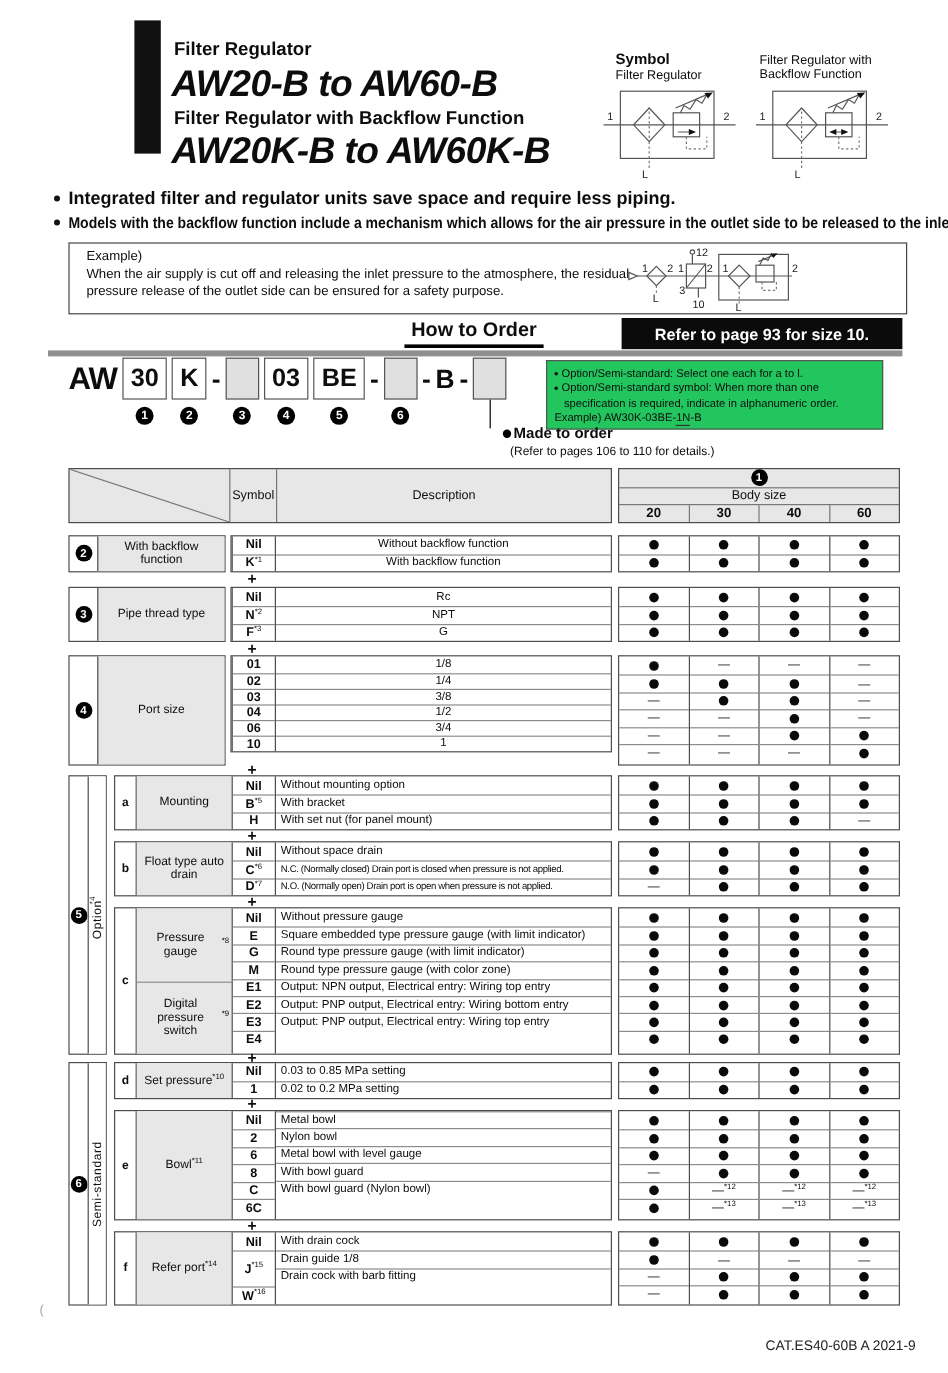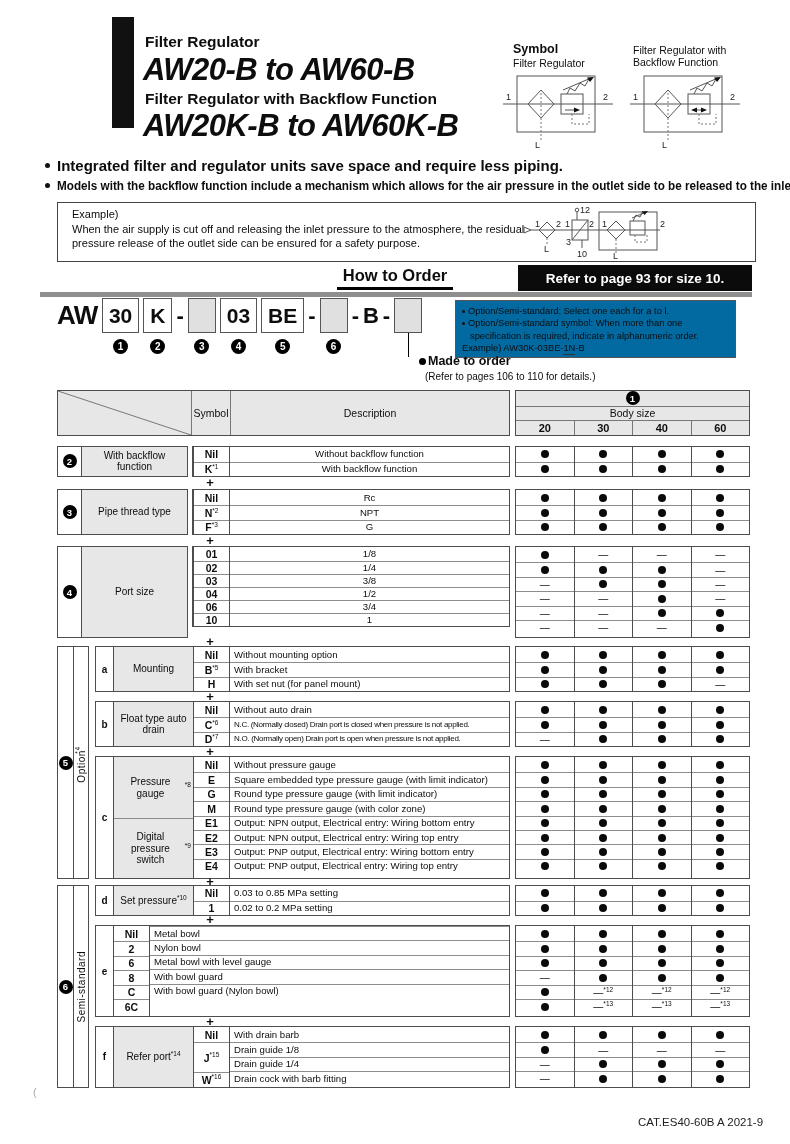--- a/index.html
+++ b/index.html
@@ -46,21 +46,21 @@
   .obox.gray{background:#e0e0e0;}
   .odash{font-size:22px;font-weight:bold;line-height:35px;}
   .oplain{font-size:22px;font-weight:bold;line-height:35px;}
   .opfx{font-size:26px;font-weight:bold;line-height:35px;letter-spacing:-0.5px;}
   .ncircle{width:15px;height:15px;border-radius:50%;background:#000;color:#fff;margin-top:6px;
            display:flex;align-items:center;justify-content:center;font-size:10px;font-weight:bold;}
   .mto-line{position:absolute;top:35px;left:50%;width:1px;height:24px;background:#000;}
 
   
   .nbox{position:absolute;left:455px;top:300px;width:281px;height:58px;border:1px solid #555;
-        background:#0369a1;padding:4px 6px;font-size:9.3px;line-height:12.3px;box-sizing:border-box;}
+        background:#22c55e;padding:4px 6px;font-size:9.3px;line-height:12.3px;box-sizing:border-box;}
   .nline{display:flex;align-items:flex-start;white-space:nowrap;}
   .nbullet{width:3px;height:3px;border-radius:50%;background:#111;margin:5px 3px 0 0;flex:none;}
   .indent{padding-left:8px;}
   .u{border-bottom:1px solid #333;}
 
   
   .mto-bullet{position:absolute;left:419px;top:358px;width:7px;height:7px;border-radius:50%;background:#000;}
   .mto-label{position:absolute;left:428px;top:354px;font-size:12.5px;font-weight:bold;white-space:nowrap;}
   .mto-sub{position:absolute;left:425px;top:371px;font-size:10px;white-space:nowrap;}
 
@@ -738,21 +738,21 @@
             <span>C</span>
             <sup class="supt">*6</sup>
           </div>
           <div class="cell symcell bt" style="height: 14.4px;">
             <span>D</span>
             <sup class="supt">*7</sup>
           </div>
         </div>
         <div class="col bl" style="flex: 1 1 0%;">
           <div class="cell desccell ll" style="height: 15.4px;">
-            <span>Without auto drain</span>
+            <span>Without space drain</span>
           </div>
           <div class="cell desccell ll bt small" style="height: 14.4px;">
             <span>N.C. (Normally closed) Drain port is closed when pressure is not applied.</span>
           </div>
           <div class="cell desccell ll bt small" style="height: 14.4px;">
             <span>N.O. (Normally open) Drain port is open when pressure is not applied.</span>
           </div>
         </div>
       </div>
       <div class="tbl" style="left: 515px; top: 701px; width: 235px; height: 46.2px;">
@@ -851,23 +851,20 @@
           <div class="cell desccell ll bt" style="height: 14.4px;">
             <span>Square embedded type pressure gauge (with limit indicator)</span>
           </div>
           <div class="cell desccell ll bt" style="height: 14.4px;">
             <span>Round type pressure gauge (with limit indicator)</span>
           </div>
           <div class="cell desccell ll bt" style="height: 14.4px;">
             <span>Round type pressure gauge (with color zone)</span>
           </div>
           <div class="cell desccell ll bt" style="height: 14.4px;">
-            <span>Output: NPN output, Electrical entry: Wiring bottom entry</span>
-          </div>
-          <div class="cell desccell ll bt" style="height: 14.4px;">
             <span>Output: NPN output, Electrical entry: Wiring top entry</span>
           </div>
           <div class="cell desccell ll bt" style="height: 14.4px;">
             <span>Output: PNP output, Electrical entry: Wiring bottom entry</span>
           </div>
           <div class="cell desccell ll bt" style="height: 14.4px;">
             <span>Output: PNP output, Electrical entry: Wiring top entry</span>
           </div>
         </div>
       </div>
@@ -1041,20 +1038,26 @@
           </div>
         </div>
       </div>
       <div class="plus" style="left: 195px; top: 912.4px; width: 30px; height: 16px;"><span>+</span></div>
       <div class="tbl" style="left: 95px; top: 925px; width: 415px; height: 92.4px;">
         <div class="col" style="width: 17px;">
           <div class="cell lettercell cc" style="height: 92.4px;">
             <span>e</span>
           </div>
         </div>
+        <div class="col bl" style="width: 80px;">
+          <div class="cell glabelcell" style="height: 92.4px;">
+            <span>Bowl</span>
+            <sup class="supt">*11</sup>
+          </div>
+        </div>
         <div class="col bl" style="width: 36px;">
           <div class="cell symcell" style="height: 15.4px;">
             <span>Nil</span>
           </div>
           <div class="cell symcell bt" style="height: 14.4px;">
             <span>2</span>
           </div>
           <div class="cell symcell bt" style="height: 14.4px;">
             <span>6</span>
           </div>
@@ -1195,27 +1198,24 @@
             <span>J</span>
             <sup class="supt">*15</sup>
           </div>
           <div class="cell symcell bt" style="height: 14.4px;">
             <span>W</span>
             <sup class="supt">*16</sup>
           </div>
         </div>
         <div class="col bl" style="flex: 1 1 0%;">
           <div class="cell desccell ll" style="height: 15.4px;">
-            <span>With drain barb</span>
+            <span>With drain cock</span>
           </div>
           <div class="cell desccell ll bt" style="height: 14.4px;">
             <span>Drain guide 1/8</span>
-          </div>
-          <div class="cell desccell ll bt" style="height: 14.4px;">
-            <span>Drain guide 1/4</span>
           </div>
           <div class="cell desccell ll bt" style="height: 14.4px;">
             <span>Drain cock with barb fitting</span>
           </div>
         </div>
       </div>
       <div class="tbl" style="left: 515px; top: 1026px; width: 235px; height: 61.6px;">
         <div class="col" style="flex: 1 1 0%;">
           <div class="cell cc" style="height: 15.4px;">
             <div class="dot"></div>

